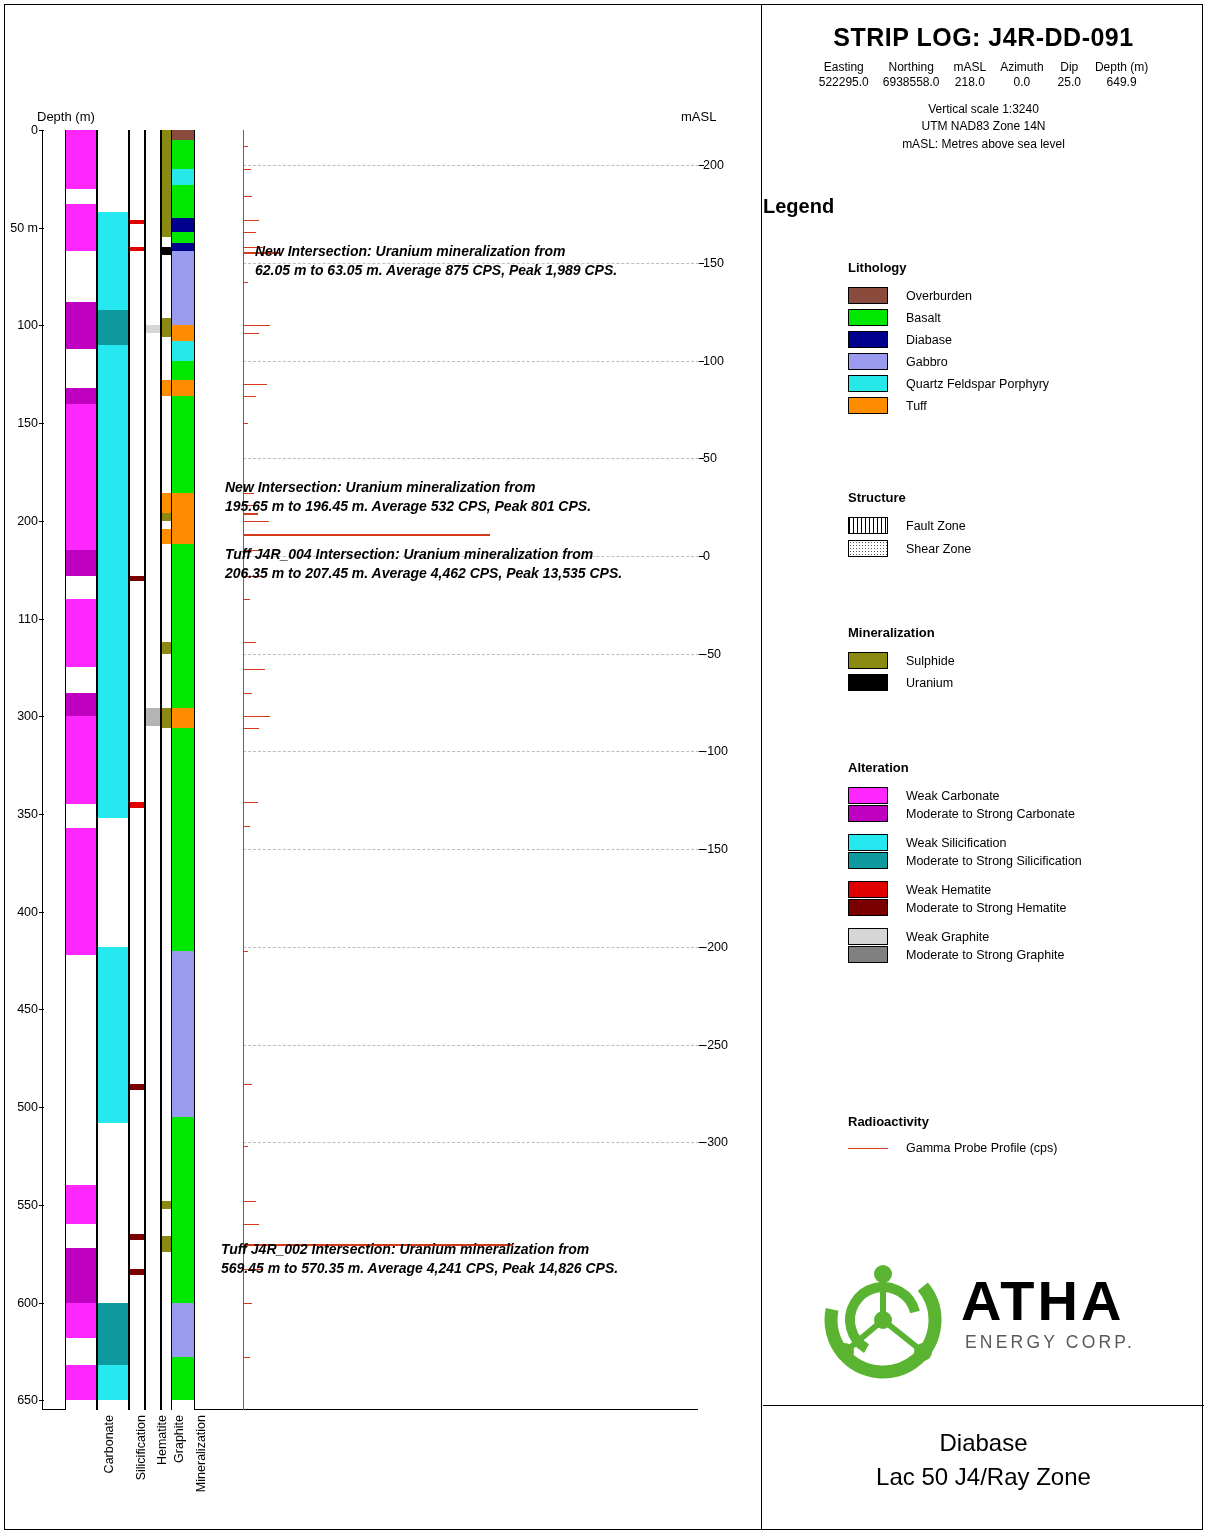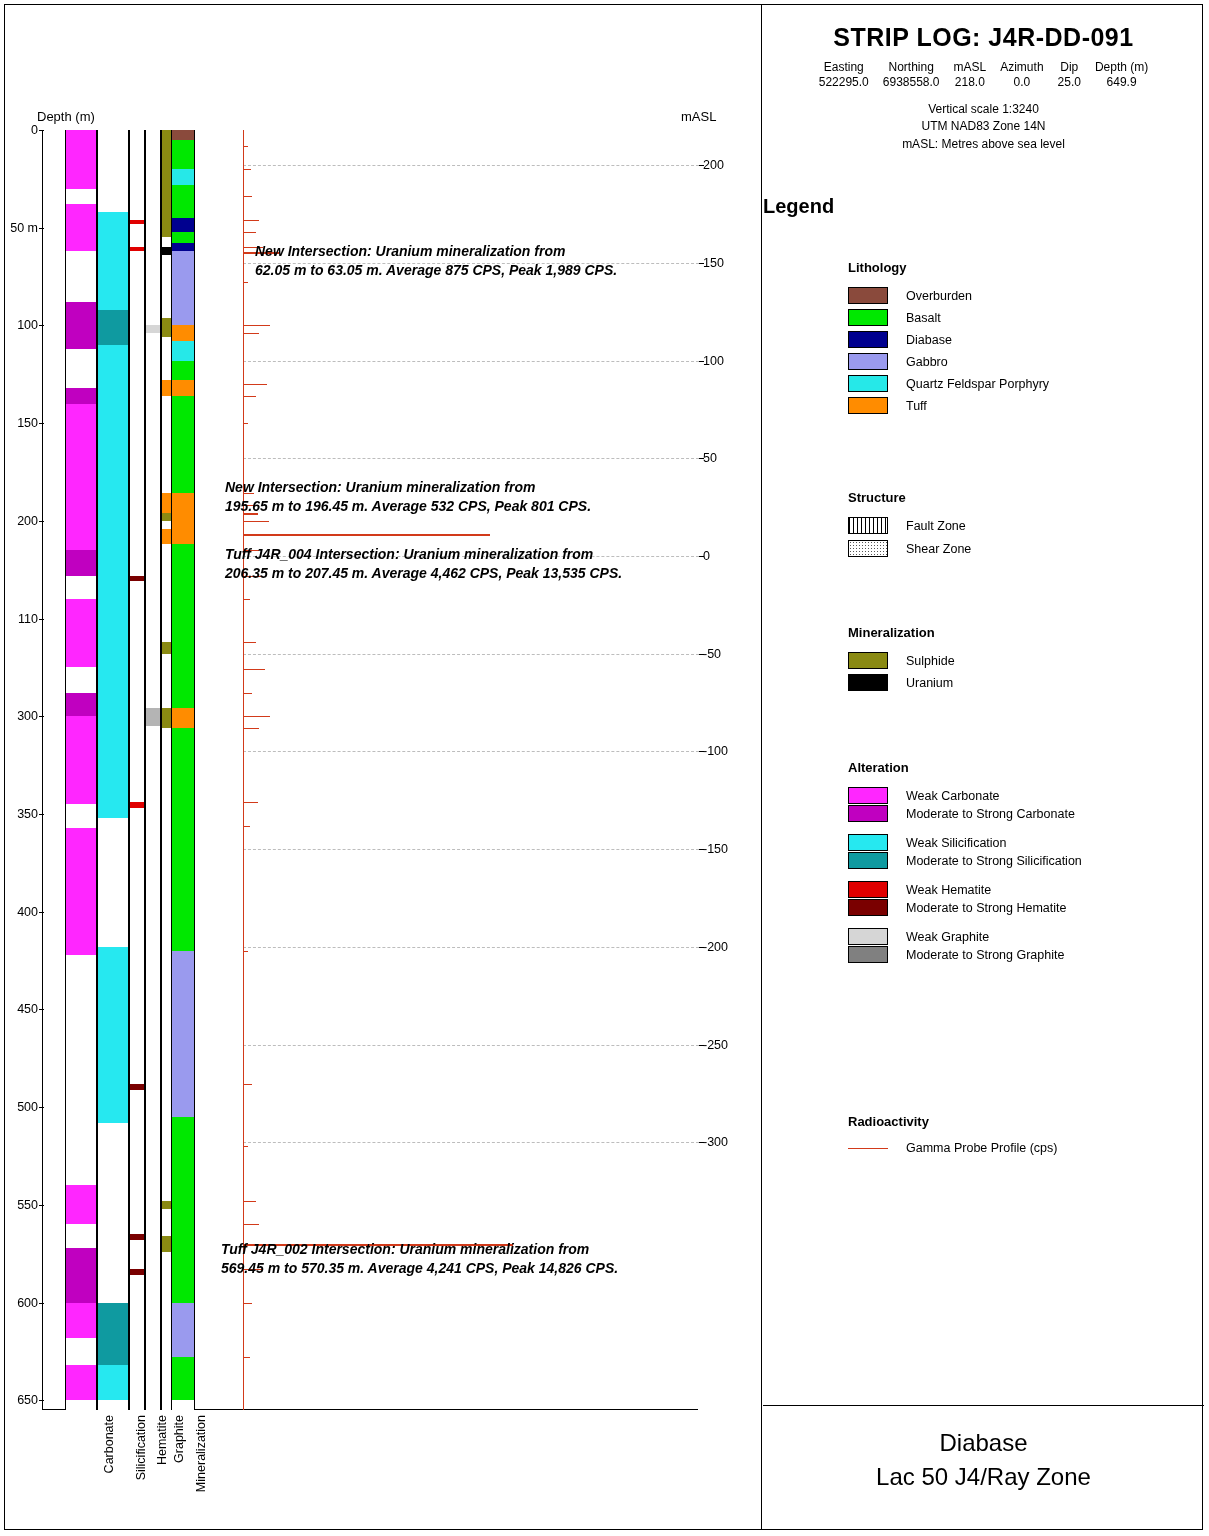--- a/index.html
+++ b/index.html
@@ -481,19 +481,34 @@
         <div class="legend-group-title">Radioactivity</div>
         <div style="margin-top: 12px;">
           <div class="legend-row" style="margin-top: 5px;">
             <div class="swatch-line"></div>
             <div class="legend-text">Gamma Probe Profile (cps)</div>
           </div>
         </div>
       </div>
     </div>
 
+  <div id="logo-wrap">
+    <svg width="140" height="120" viewBox="0 0 120 120">
+      <circle cx="60" cy="60" r="52" fill="none" stroke="#5bb431" stroke-width="13" stroke-dasharray="210 120" transform="rotate(-40 60 60)"></circle>
+      <circle cx="60" cy="60" r="33" fill="none" stroke="#5bb431" stroke-width="10" stroke-dasharray="130 80" transform="rotate(120 60 60)"></circle>
+      <circle cx="60" cy="60" r="9" fill="#5bb431"></circle>
+      <circle cx="60" cy="14" r="9" fill="#5bb431"></circle>
+      <circle cx="22" cy="92" r="9" fill="#5bb431"></circle>
+      <circle cx="100" cy="92" r="9" fill="#5bb431"></circle>
+      <line x1="60" y1="60" x2="60" y2="14" stroke="#5bb431" stroke-width="6"></line>
+      <line x1="60" y1="60" x2="22" y2="92" stroke="#5bb431" stroke-width="6"></line>
+      <line x1="60" y1="60" x2="100" y2="92" stroke="#5bb431" stroke-width="6"></line>
+    </svg>
+    <div id="atha-text">ATHA</div>
+    <div id="atha-sub">ENERGY CORP.</div>
+  </div>
 
   <div id="footer-sep"></div>
   <div id="footer">
     <div class="l1">Diabase</div>
     <div class="l2">Lac 50 J4/Ray Zone</div>
   </div>
 </div>
 
 </body></html>

